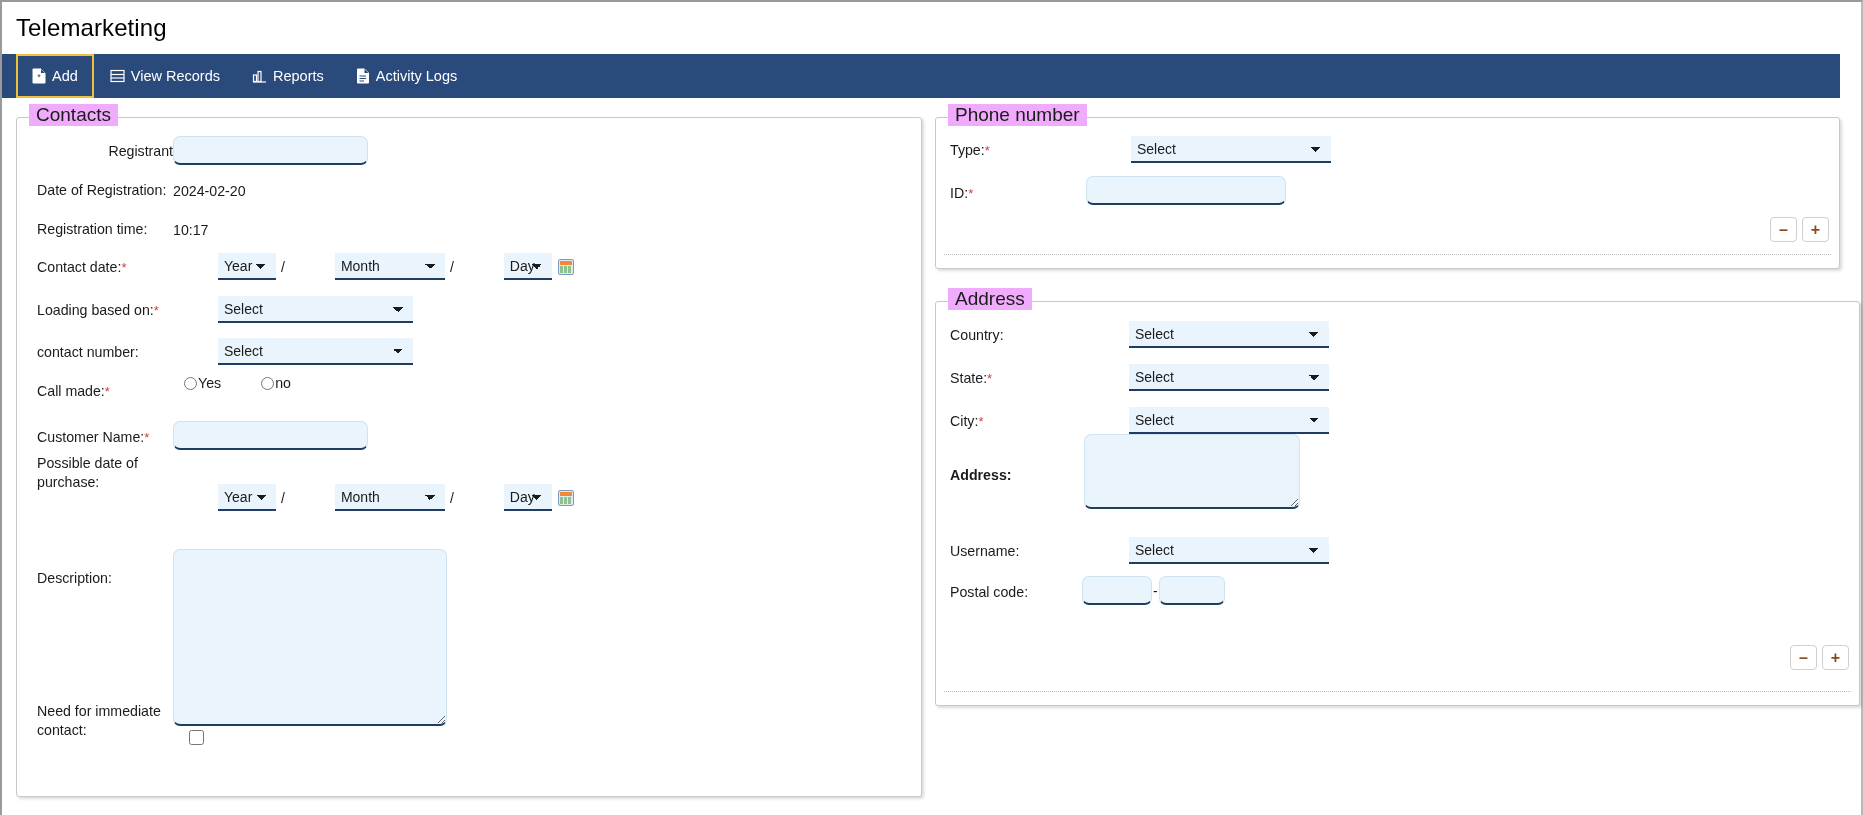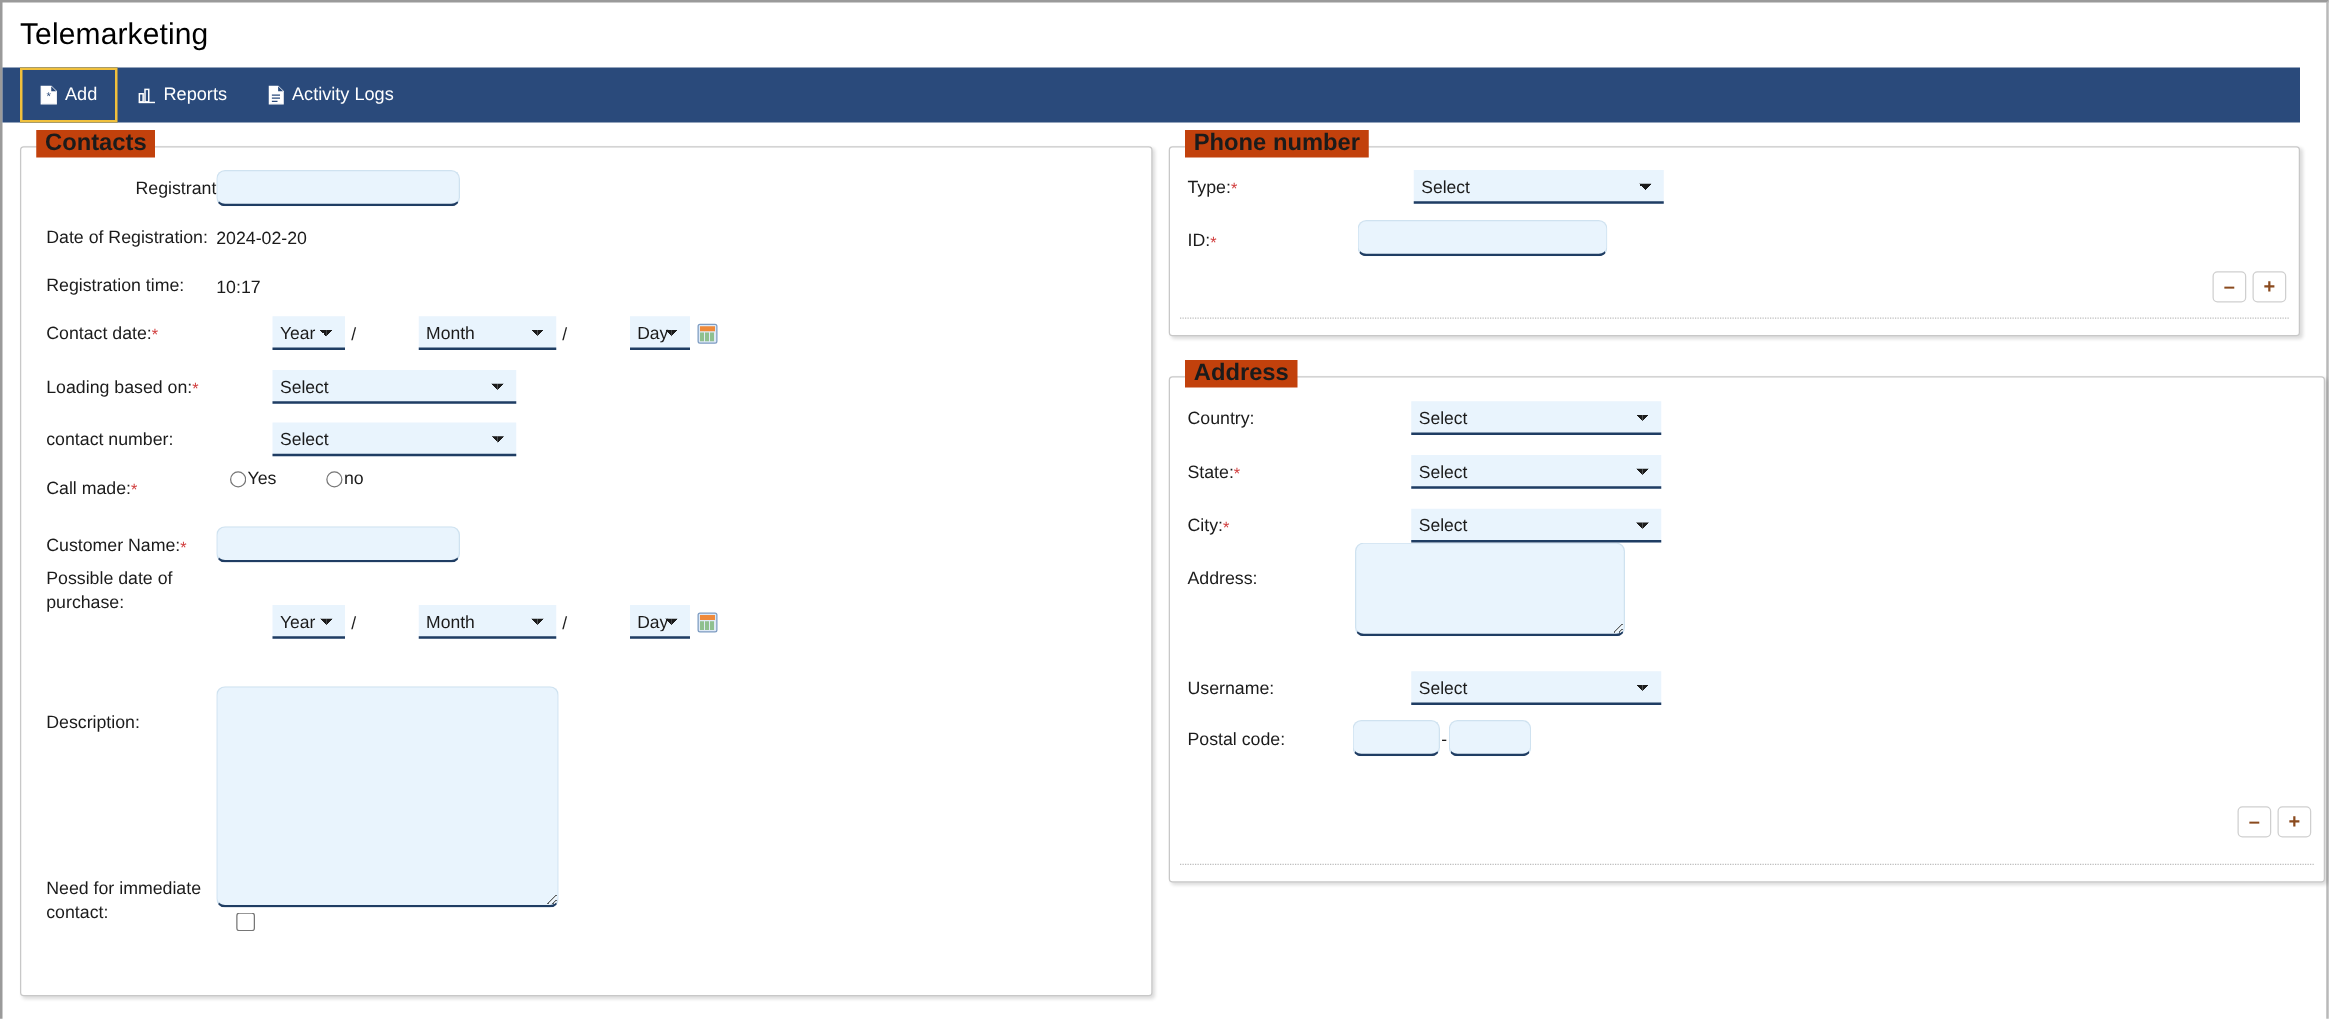--- a/index.html
+++ b/index.html
@@ -48,22 +48,22 @@
   
   .fs {
     position: absolute;
     border: 1px solid #c8c8c8;
     border-radius: 3px;
     background: #fff;
     box-shadow: 2px 2px 3px rgba(0,0,0,.14);
   }
   .fs > .legend {
     position: absolute; top: -14px; left: 12px;
-    background: #c2410c; padding: 0 7px;
-    font-size: 19px; color: #1b1b1b; font-weight: 700;
+    background: #f0abfc; padding: 0 7px;
+    font-size: 19px; color: #1b1b1b; font-weight: 400;
   }
   #fs-contacts { left: 14px; top: 115px; width: 906px; height: 680px; }
   #fs-phone    { left: 933px; top: 115px; width: 905px; height: 152px; }
   #fs-address  { left: 933px; top: 299px; width: 925px; height: 405px; }
   
   .row { position: absolute; display: flex; align-items: center; }
   .lbl {
     font-size: 14.2px; color: #1b1b1b; line-height: 1.35;
   }
   .req { color: #d13d3d; font-size: 13px; }
@@ -164,20 +164,30 @@
       <span class="nav-ico">
         <svg width="14" height="16" viewBox="0 0 14 16">
           <path d="M1 1h8l4 4v10H1z" fill="#fff" stroke="#fff" stroke-width="1"></path>
           <path d="M9 1v4h4" fill="#2a4a7b"></path>
           <text x="7" y="12" font-size="9" text-anchor="middle" fill="#2a4a7b" font-family="Liberation Sans">*</text>
         </svg>
       </span>
       <span>Add</span>
     </div>
 
+    <div class="nav-item">
+      <span class="nav-ico">
+        <svg width="15" height="14" viewBox="0 0 15 14">
+          <rect x="1" y="1.5" width="13" height="11" fill="none" stroke="#fff" stroke-width="1.2"></rect>
+          <line x1="1" y1="5.5" x2="14" y2="5.5" stroke="#fff" stroke-width="1.2"></line>
+          <line x1="1" y1="9" x2="14" y2="9" stroke="#fff" stroke-width="1.2"></line>
+        </svg>
+      </span>
+      <span>View Records</span>
+    </div>
 
     <div class="nav-item">
       <span class="nav-ico">
         <svg width="15" height="14" viewBox="0 0 15 14">
           <rect x="1.5" y="6" width="3" height="6.5" fill="none" stroke="#fff" stroke-width="1.2"></rect>
           <rect x="6" y="2.5" width="3" height="10" fill="none" stroke="#fff" stroke-width="1.2"></rect>
           <line x1="1" y1="13" x2="14" y2="13" stroke="#fff" stroke-width="1.2"></line>
         </svg>
       </span>
       <span>Reports</span>
@@ -344,21 +354,21 @@
     </select>
 
     <div class="row" style="left:14px; top:110px;">
       <span class="lbl">City:</span>
       <span class="req">*</span>
     </div>
     <select class="sel" style="position:absolute; left:148px; top:105px; width:200px;">
       <option>Select</option>
     </select>
 
-    <div class="row" style="left:14px; top:152px;">
+    <div class="row" style="left:14px; top:164px;font-weight:bold;">
       <span class="lbl">Address:</span>
     </div>
     <textarea class="ta" style="position: absolute; left: 148px; top: 132px; width: 216px; height: 75px;"></textarea>
 
     <div class="row" style="left:14px; top:240px;">
       <span class="lbl">Username:</span>
     </div>
     <select class="sel" style="position:absolute; left:148px; top:235px; width:200px;">
       <option>Select</option>
     </select>

